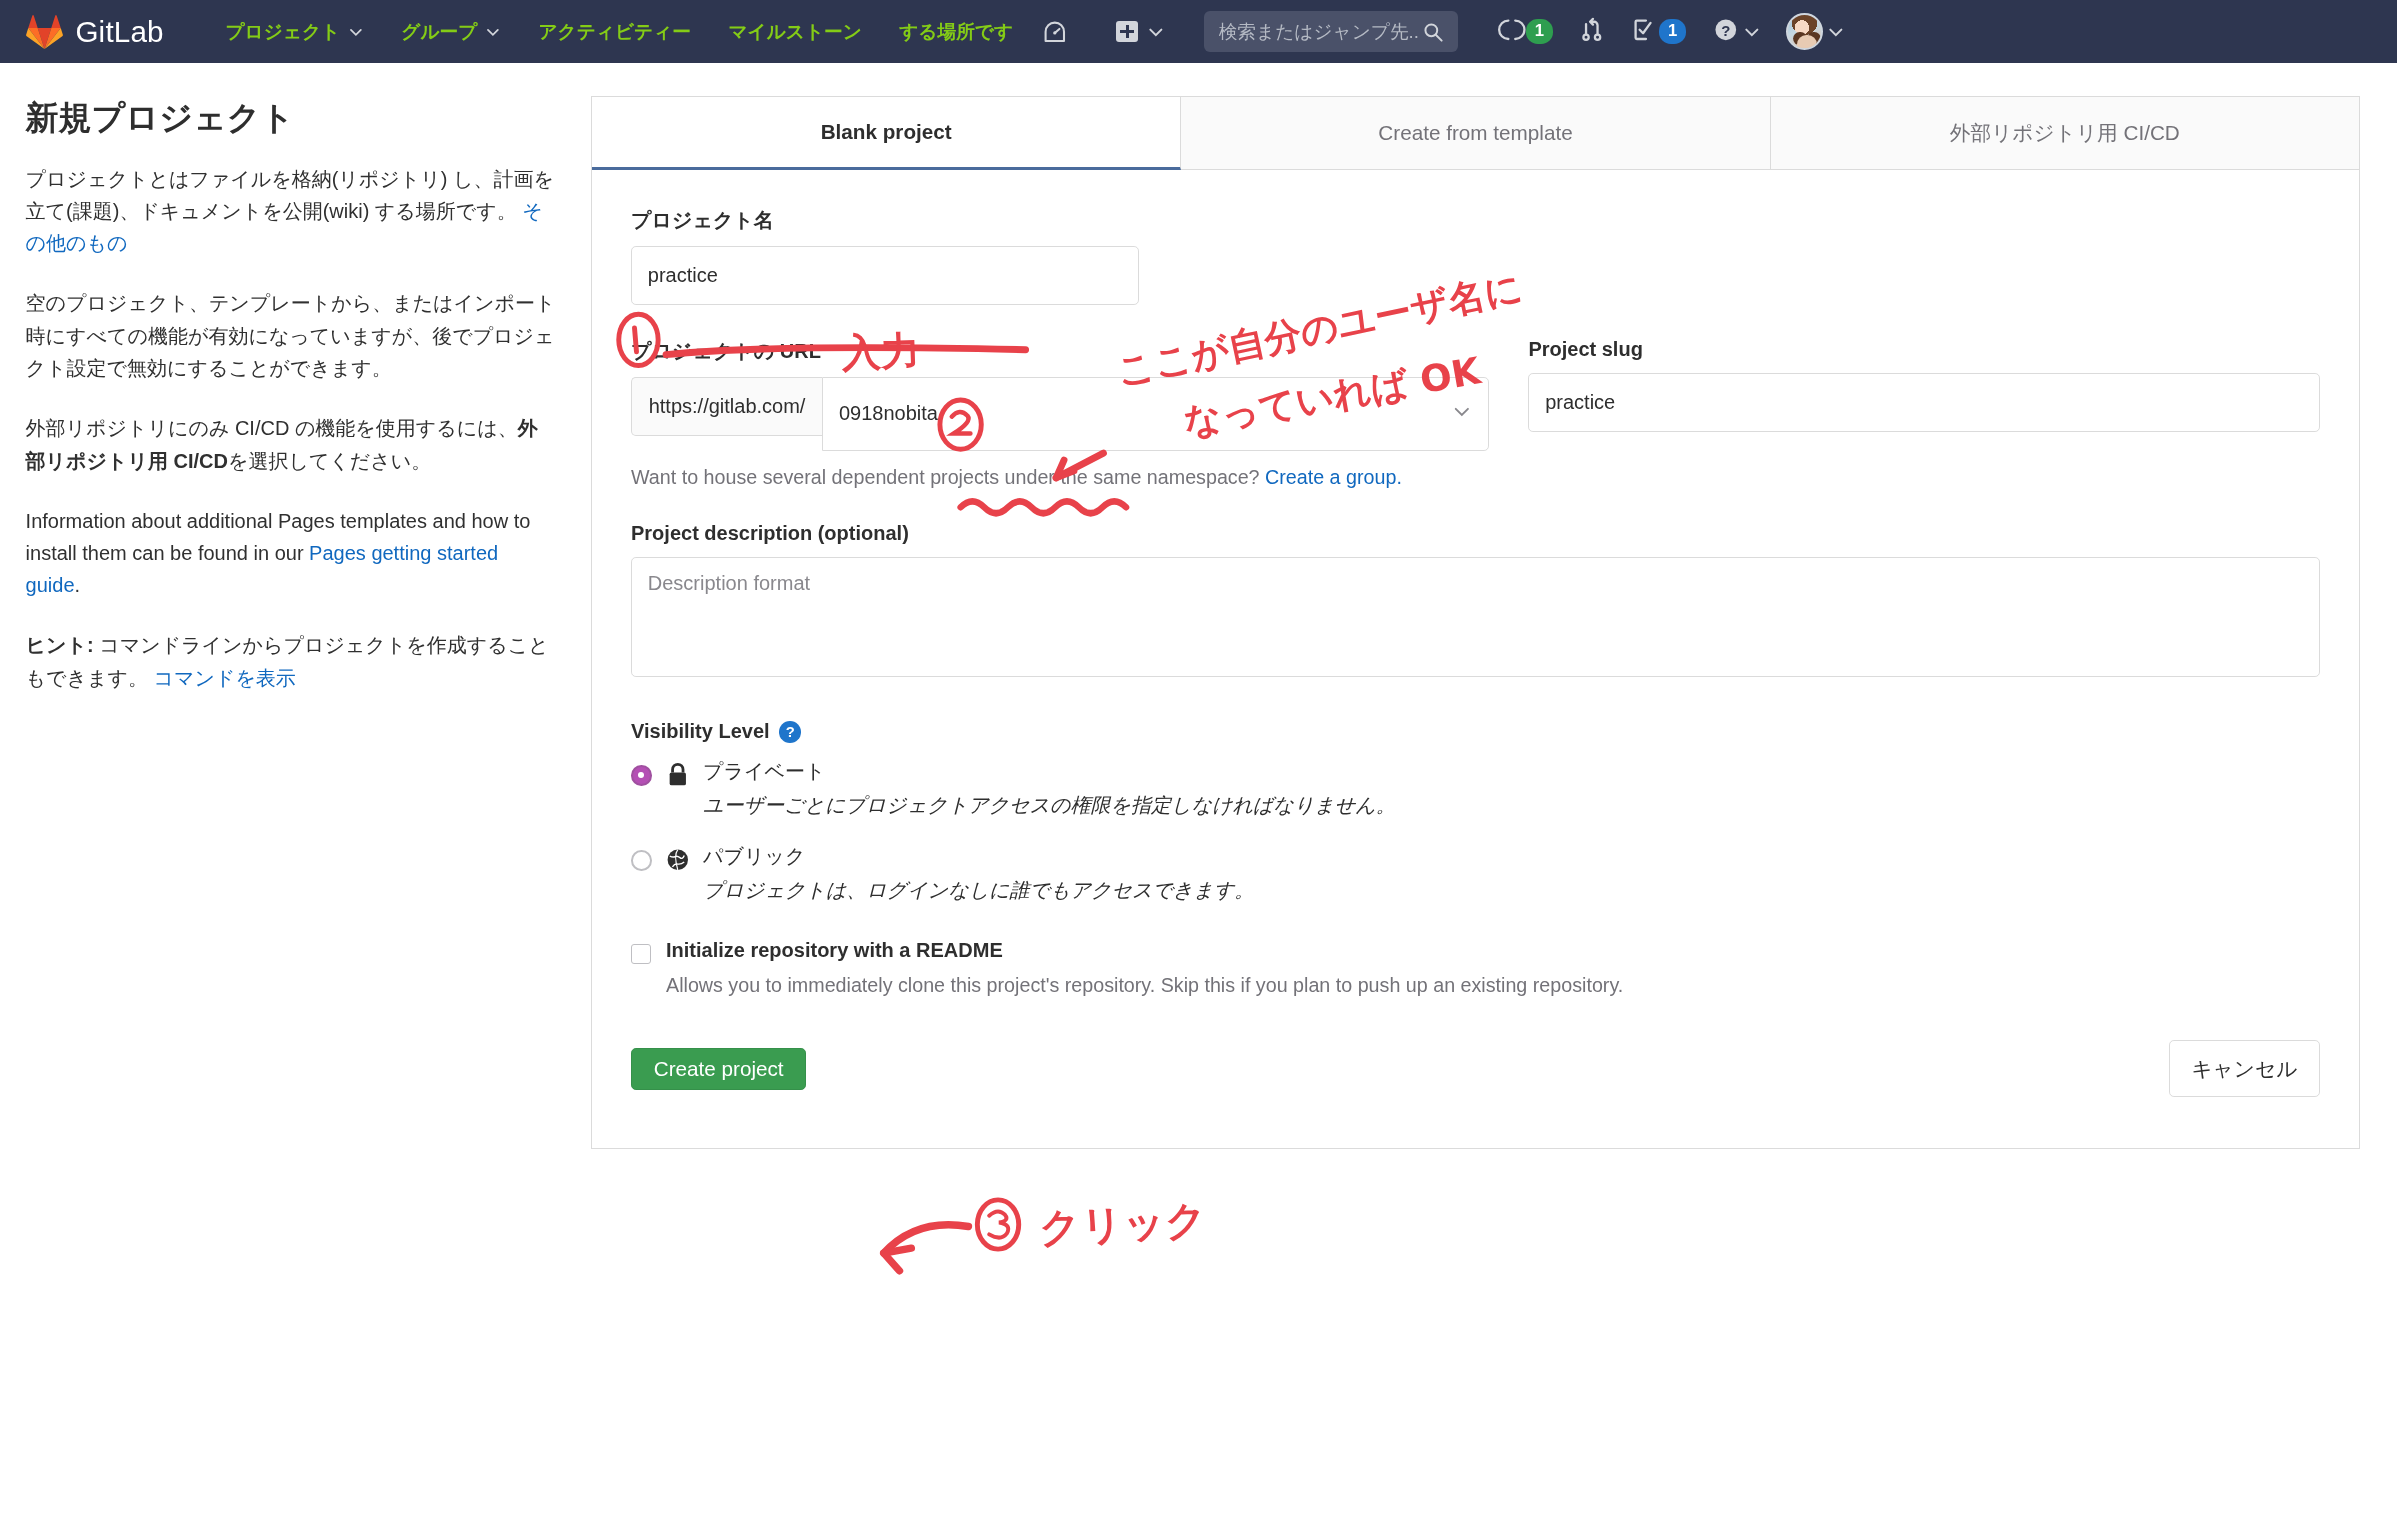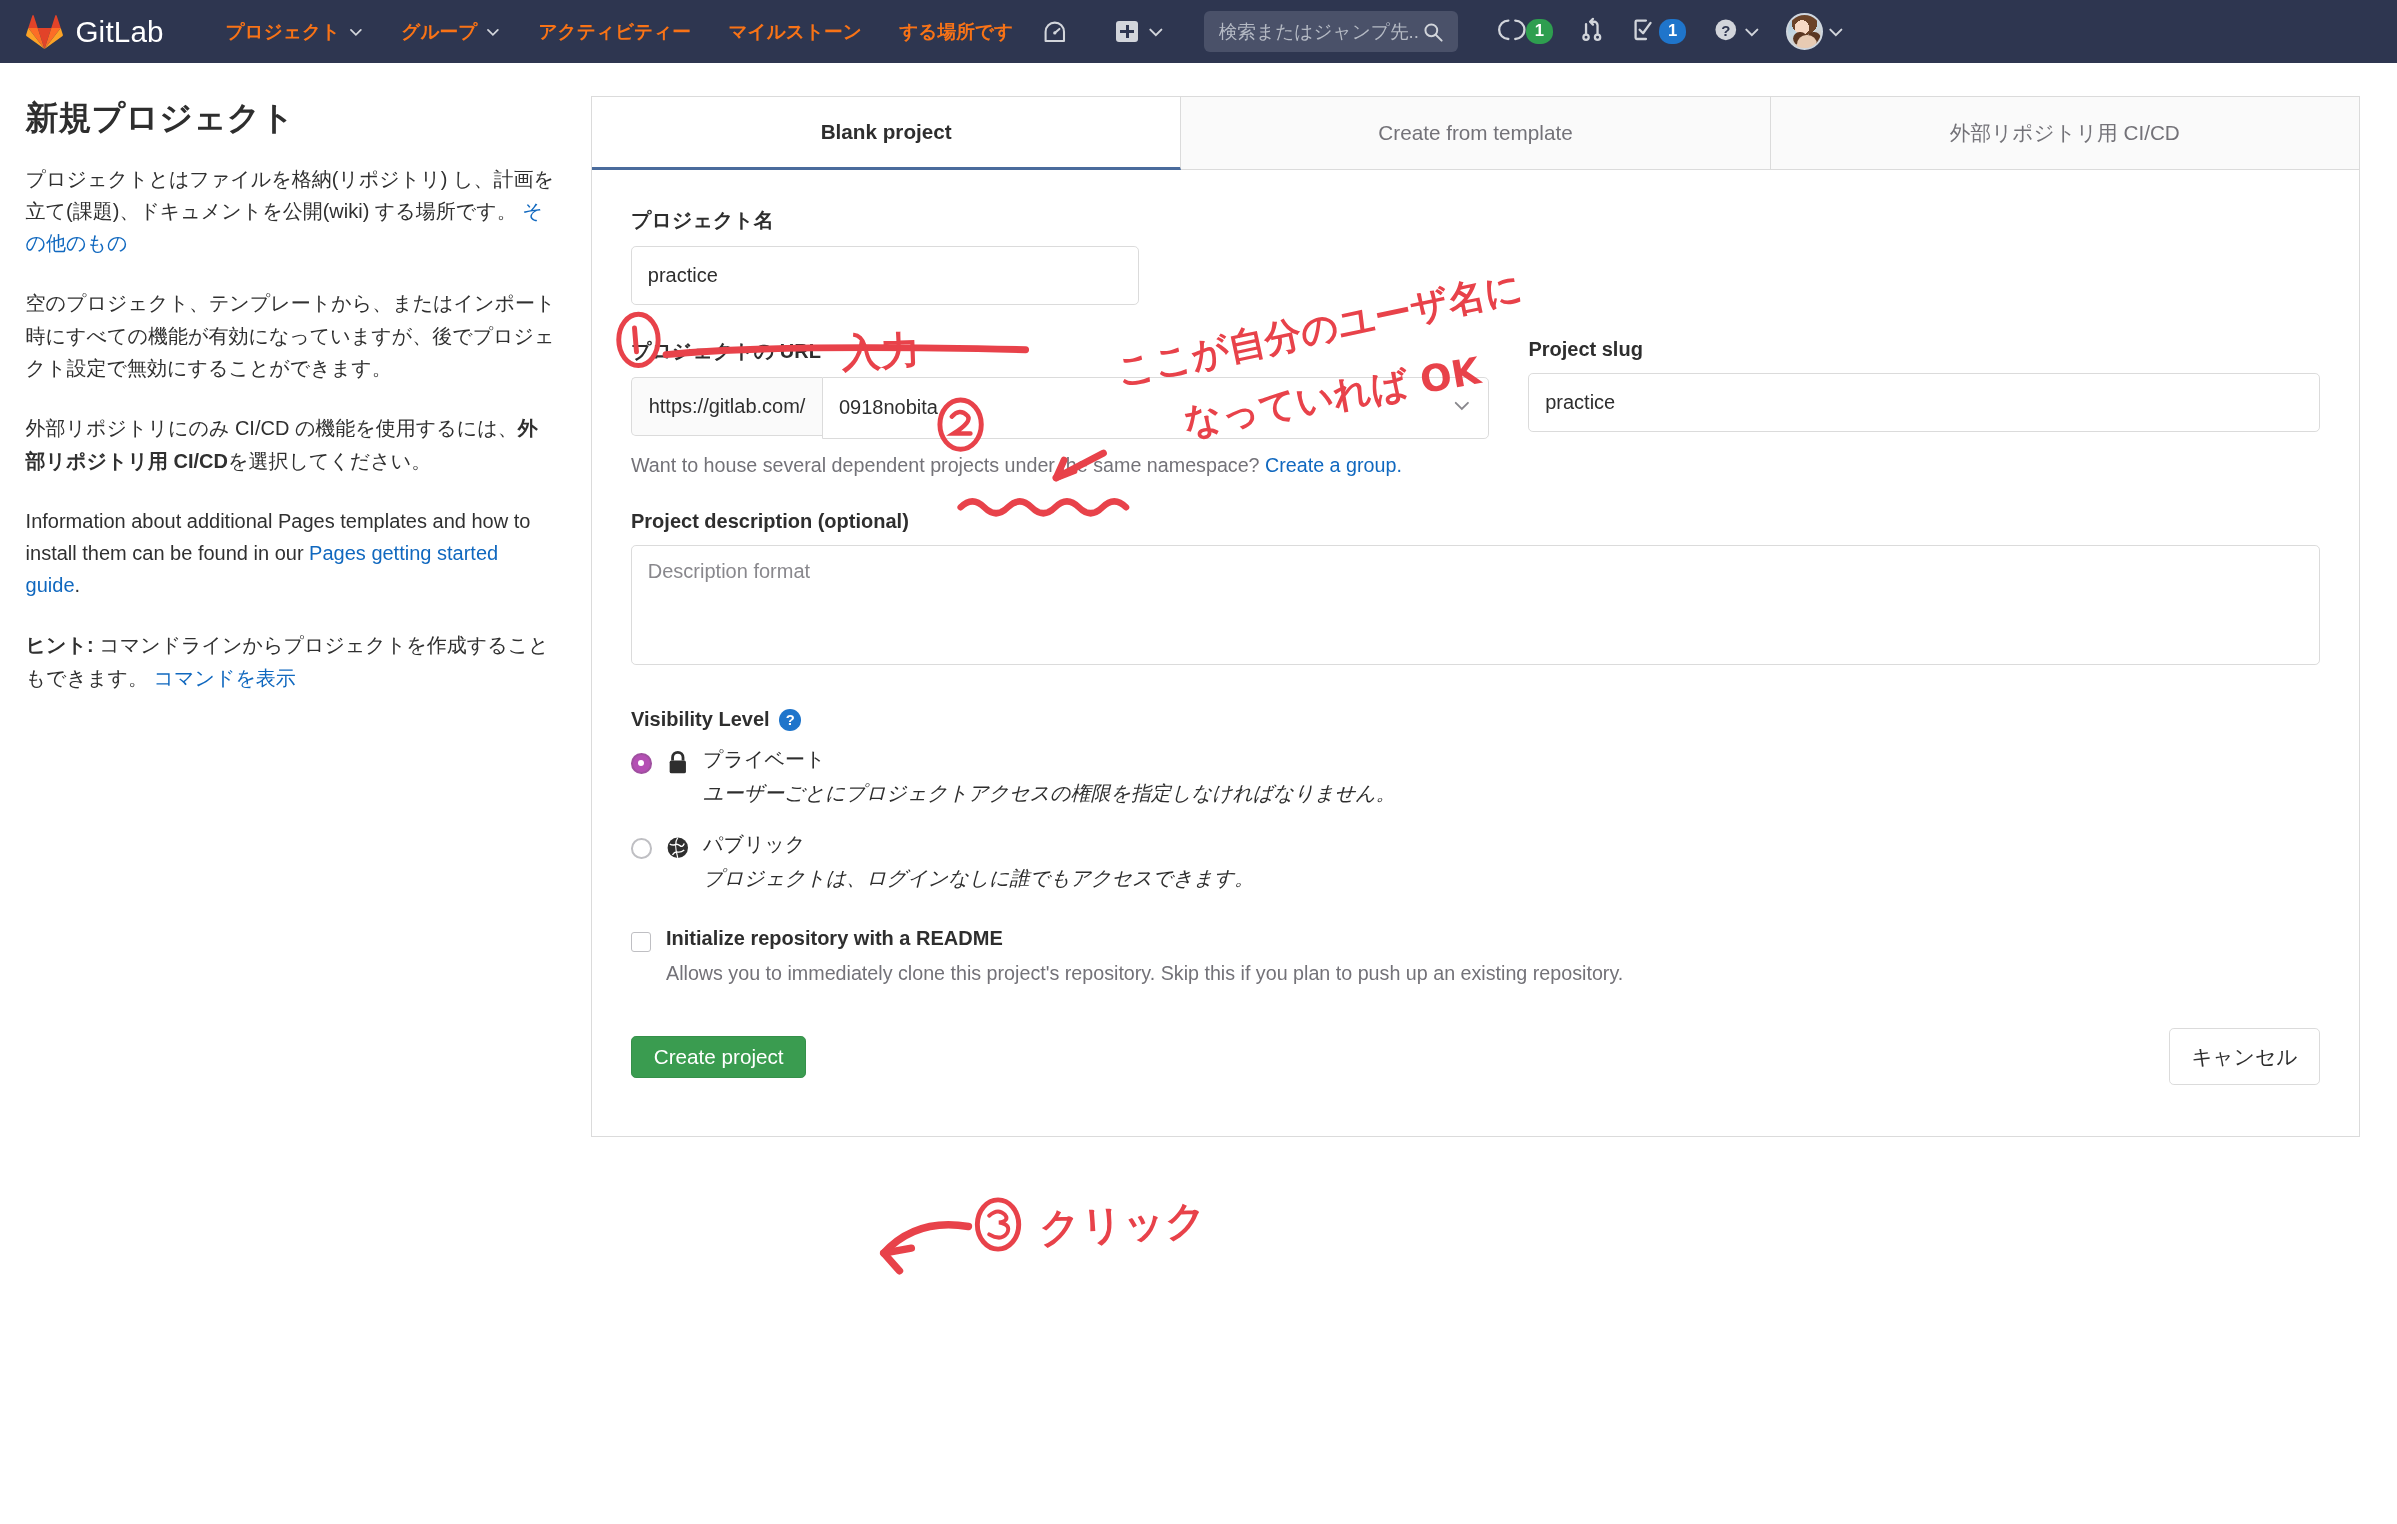--- a/index.html
+++ b/index.html
@@ -24,21 +24,21 @@
     position: relative;
     z-index: 5;
   }
   .nav-brand { display:flex; align-items:center; gap:12.8px; margin-right: 43px; }
   .nav-logo { width: 37px; height: 35px; display:block; }
   .nav-brand-text {
     color: #fff; font-size: 29.6px; letter-spacing: 0.2px;
   }
   .nav-links { display:flex; align-items:center; gap: 0px; }
   .nav-link {
-    color: #f97316; font-size: 18.7px; font-weight: bold;
+    color: #84cc16; font-size: 18.7px; font-weight: bold;
     padding: 0 18.7px; height: 63px; display:flex; align-items:center; gap:7.9px;
     white-space: nowrap;
   }
   .caret { display:inline-block; }
   .caret svg { display:block; }
   .nav-icon-btn {
     width: 45px; height: 63px; display:flex; align-items:center; justify-content:center;
     color:#d2d5db;
   }
   .plus-wrap {
@@ -156,21 +156,21 @@
   .row-url { display:flex; gap: 0; align-items:flex-start; margin-top: 33px; }
   .url-left { width: 887px; }
   .url-group { display:flex; }
   .url-prefix {
     height: 59px; display:flex; align-items:center; padding: 0 16.7px;
     background:#fafafa; border:1px solid #dbdbdb; border-right:0;
     border-radius: 4.9px 0 0 4.9px;
     font-size: 20px; color:#2e2e2e; white-space:nowrap;
   }
   .url-select {
-    flex:1; height: 62px; border:1px solid #dbdbdb; border-radius: 0 4.9px 4.9px 0;
+    flex:1; height: 74px; border:1px solid #dbdbdb; border-radius: 0 4.9px 4.9px 0;
     background:#fff; display:flex; align-items:center; justify-content:space-between;
     padding: 0 15.8px; font-size: 20px; color:#2e2e2e;
   }
   .url-select .chev { color:#89888d; }
   .slug-col { width: 818px; margin-left: 39px; }
   .helper {
     font-size: 19.7px; color:#737278; margin-top: 15.8px;
   }
 
   .desc-wrap { margin-top: 33px; }

